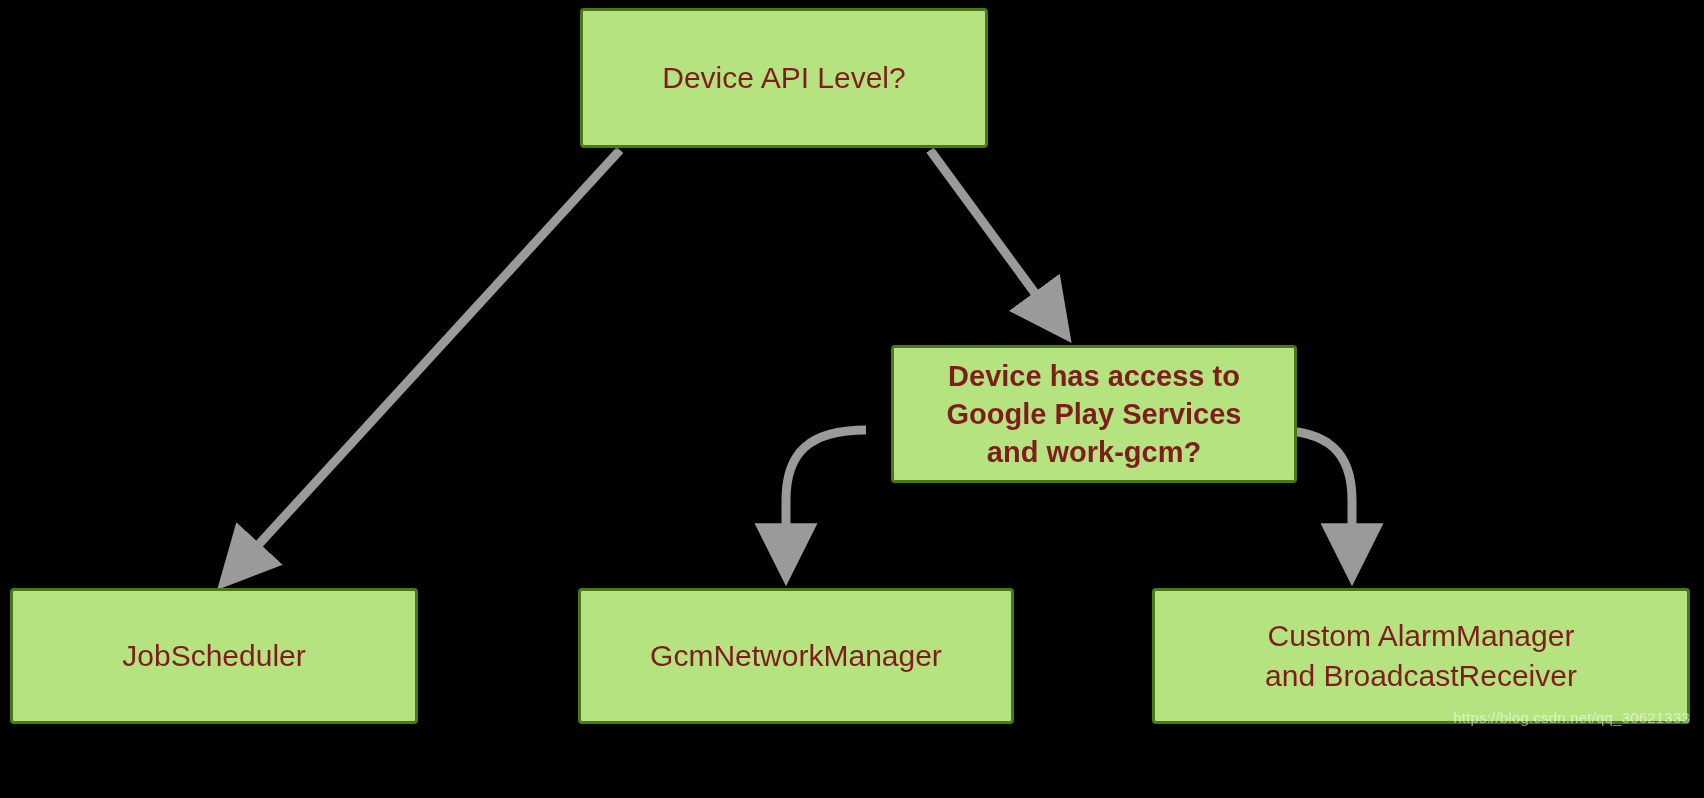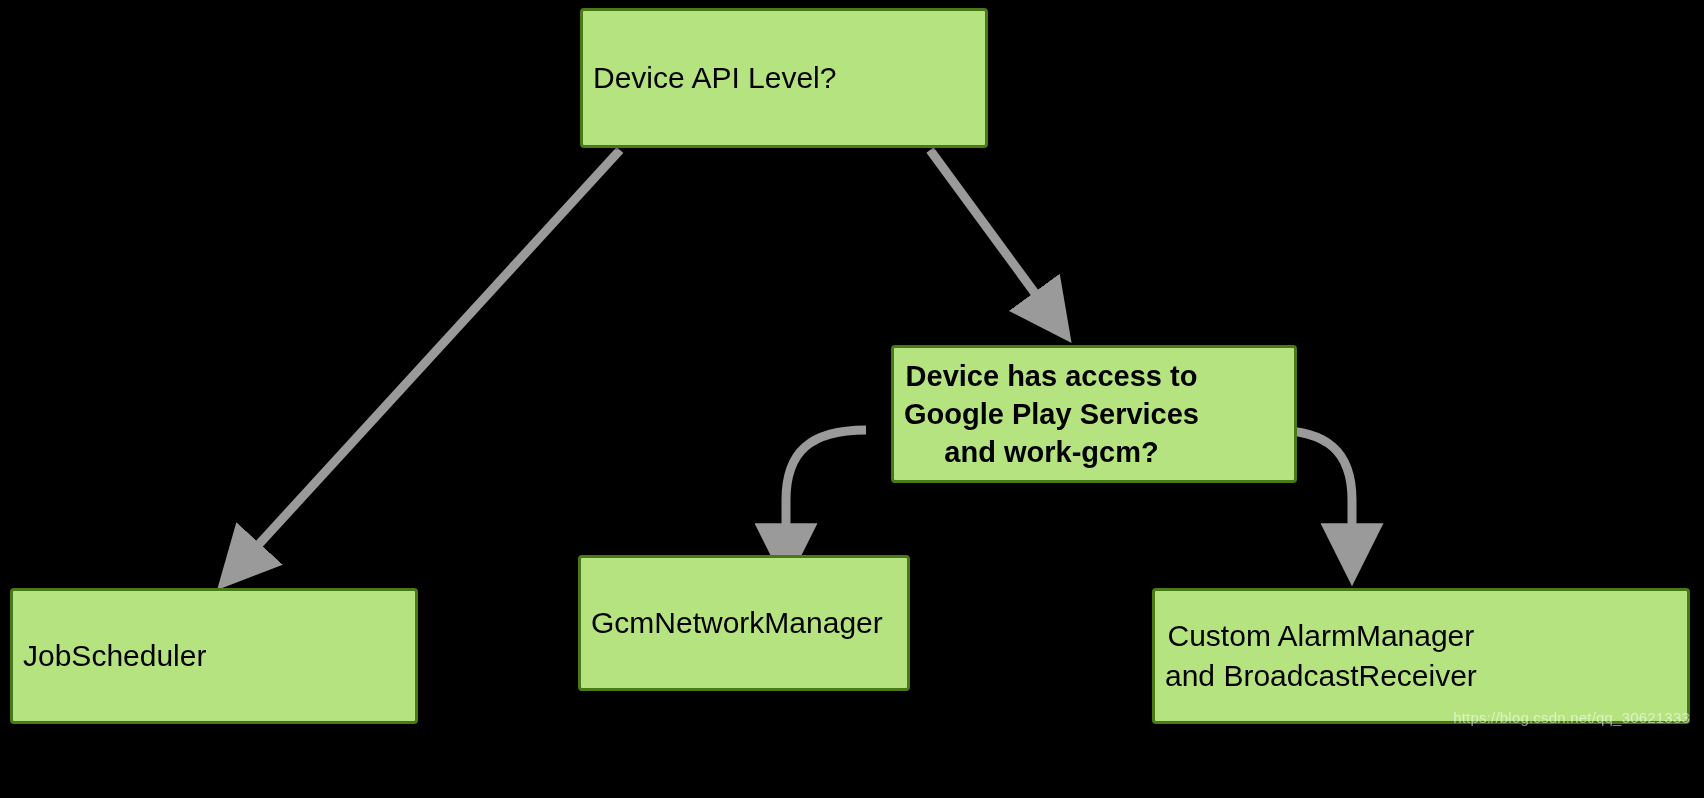--- a/index.html
+++ b/index.html
@@ -27,22 +27,23 @@
     height: 798px;
   }
   .node {
     position: absolute;
     box-sizing: border-box;
     background: #b5e380;
     border: 3px solid #4a7a17;
     border-radius: 4px;
     display: flex;
     align-items: center;
+    justify-content: center;
     text-align: center;
-    color: #000000;
+    color: #7f1d1d;
     font-family: "Liberation Sans", sans-serif;
     line-height: 1.32;
     z-index: 3;
     box-shadow: 0 2px 0 rgba(0,0,0,0.25);
   }
   .node-label {
     display: block;
     white-space: pre-line;
     padding: 0 10px;
   }
@@ -65,22 +66,22 @@
   #node-jobscheduler {
     left: 10px;
     top: 588px;
     width: 408px;
     height: 136px;
     font-size: 30px;
     font-weight: 400;
   }
   #node-gcm {
     left: 578px;
-    top: 555px;
-    width: 332px;
+    top: 588px;
+    width: 436px;
     height: 136px;
     font-size: 30px;
     font-weight: 400;
   }
   #node-alarm {
     left: 1152px;
     top: 588px;
     width: 538px;
     height: 136px;
     font-size: 30px;

